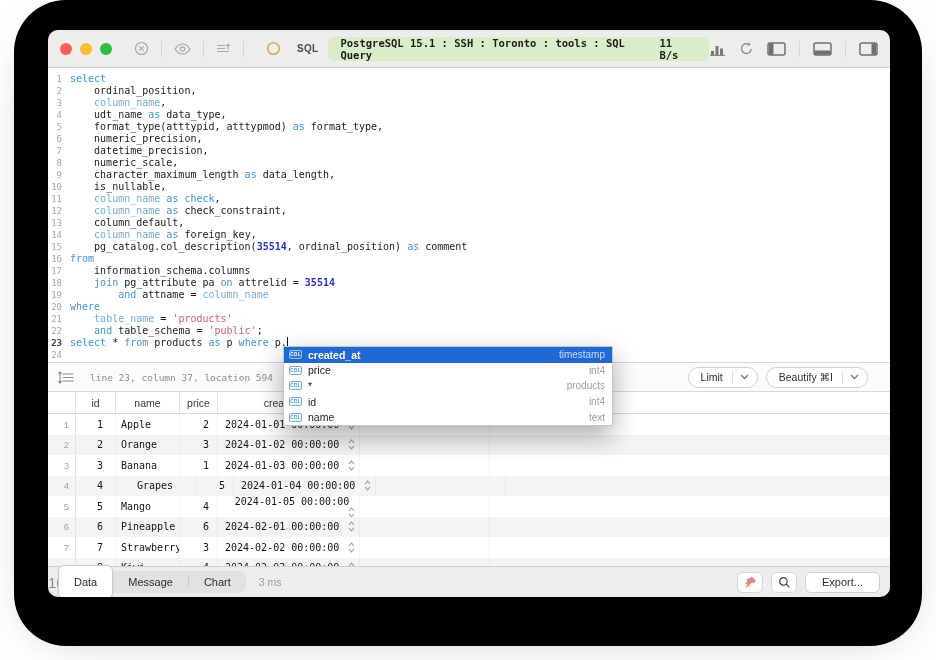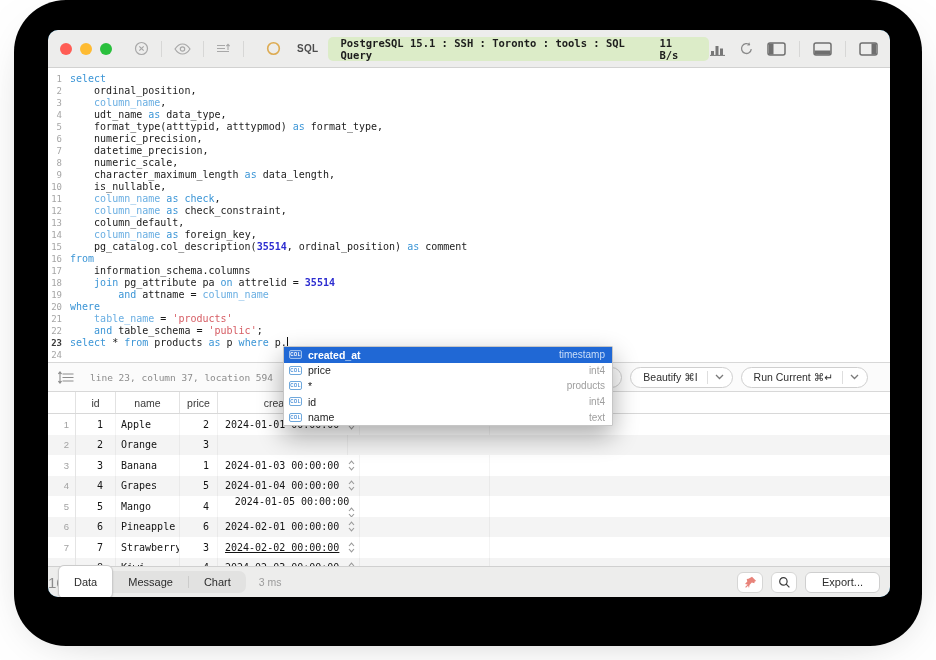--- a/index.html
+++ b/index.html
@@ -227,28 +227,20 @@
           </span>
         </span>
         <span class="pill-btn">
           <span class="lbl">Beautify ⌘I</span>
           <span class="chev">
             <svg width="9" height="6" viewBox="0 0 9 6">
               <path d="M1 1l3.5 3.5L8 1" fill="none" stroke="#7a7a7a" stroke-width="1.3"></path>
             </svg>
           </span>
         </span>
-        <span class="pill-btn">
-          <span class="lbl">Run Current ⌘↵</span>
-          <span class="chev">
-            <svg width="9" height="6" viewBox="0 0 9 6">
-              <path d="M1 1l3.5 3.5L8 1" fill="none" stroke="#7a7a7a" stroke-width="1.3"></path>
-            </svg>
-          </span>
-        </span>
       </span>
   </div>
 
   <div class="grid">
     <div class="grid-header" id="grid-header">
         <div class="gh-cell" style="width: 28px;"></div>
         <div class="gh-cell" style="width: 40px;">id</div>
         <div class="gh-cell" style="width: 64px;">name</div>
         <div class="gh-cell" style="width: 38px;">price</div>
         <div class="gh-cell" style="width: 142px;">created_at</div>
@@ -287,20 +279,29 @@
           </div>
           <div class="gc num" style="width: 40px; padding-right: 12px;">
             <span>2</span>
           </div>
           <div class="gc" style="width: 64px; padding-left: 5px;">
             <span>Orange</span>
           </div>
           <div class="gc num" style="width: 38px; padding-right: 8px;">
             <span>3</span>
           </div>
+          <div class="gc" style="width: 142px; padding-left: 7px;">
+            <span>2024-01-02 00:00:00</span>
+            <span class="stepper">
+              <svg width="7" height="11" viewBox="0 0 7 11">
+                <path d="M1 4L3.5 1.2 6 4" fill="none" stroke="#9a9a9a" stroke-width="1.1"></path>
+                <path d="M1 7l2.5 2.8L6 7" fill="none" stroke="#9a9a9a" stroke-width="1.1"></path>
+              </svg>
+            </span>
+          </div>
           <div class="gc" style="width: 130px;">
             <span></span>
           </div>
         </div>
         <div class="grid-row">
           <div class="gc rownum" style="width: 28px;">
             <span>3</span>
           </div>
           <div class="gc num" style="width: 40px; padding-right: 12px;">
             <span>3</span>
@@ -324,21 +325,21 @@
             <span></span>
           </div>
         </div>
         <div class="grid-row stripe">
           <div class="gc rownum" style="width: 28px;">
             <span>4</span>
           </div>
           <div class="gc num" style="width: 40px; padding-right: 12px;">
             <span>4</span>
           </div>
-          <div class="gc" style="width: 64px; padding-left: 5px;">
+          <div class="gc" style="width: 64px; padding-left: 5px; margin-left: 16px;">
             <span>Grapes</span>
           </div>
           <div class="gc num" style="width: 38px; padding-right: 8px;">
             <span>5</span>
           </div>
           <div class="gc" style="width: 142px; padding-left: 7px;">
             <span>2024-01-04 00:00:00</span>
             <span class="stepper">
               <svg width="7" height="11" viewBox="0 0 7 11">
                 <path d="M1 4L3.5 1.2 6 4" fill="none" stroke="#9a9a9a" stroke-width="1.1"></path>
@@ -408,21 +409,21 @@
           </div>
           <div class="gc num" style="width: 40px; padding-right: 12px;">
             <span>7</span>
           </div>
           <div class="gc" style="width: 64px; padding-left: 5px;">
             <span>Strawberry</span>
           </div>
           <div class="gc num" style="width: 38px; padding-right: 8px;">
             <span>3</span>
           </div>
-          <div class="gc" style="width: 142px; padding-left: 7px; text-decoration: underline;">
+          <div class="gc" style="width: 142px; padding-left: 7px;">
             <span>2024-02-02 00:00:00</span>
             <span class="stepper">
               <svg width="7" height="11" viewBox="0 0 7 11">
                 <path d="M1 4L3.5 1.2 6 4" fill="none" stroke="#9a9a9a" stroke-width="1.1"></path>
                 <path d="M1 7l2.5 2.8L6 7" fill="none" stroke="#9a9a9a" stroke-width="1.1"></path>
               </svg>
             </span>
           </div>
           <div class="gc" style="width: 130px;">
             <span></span>

